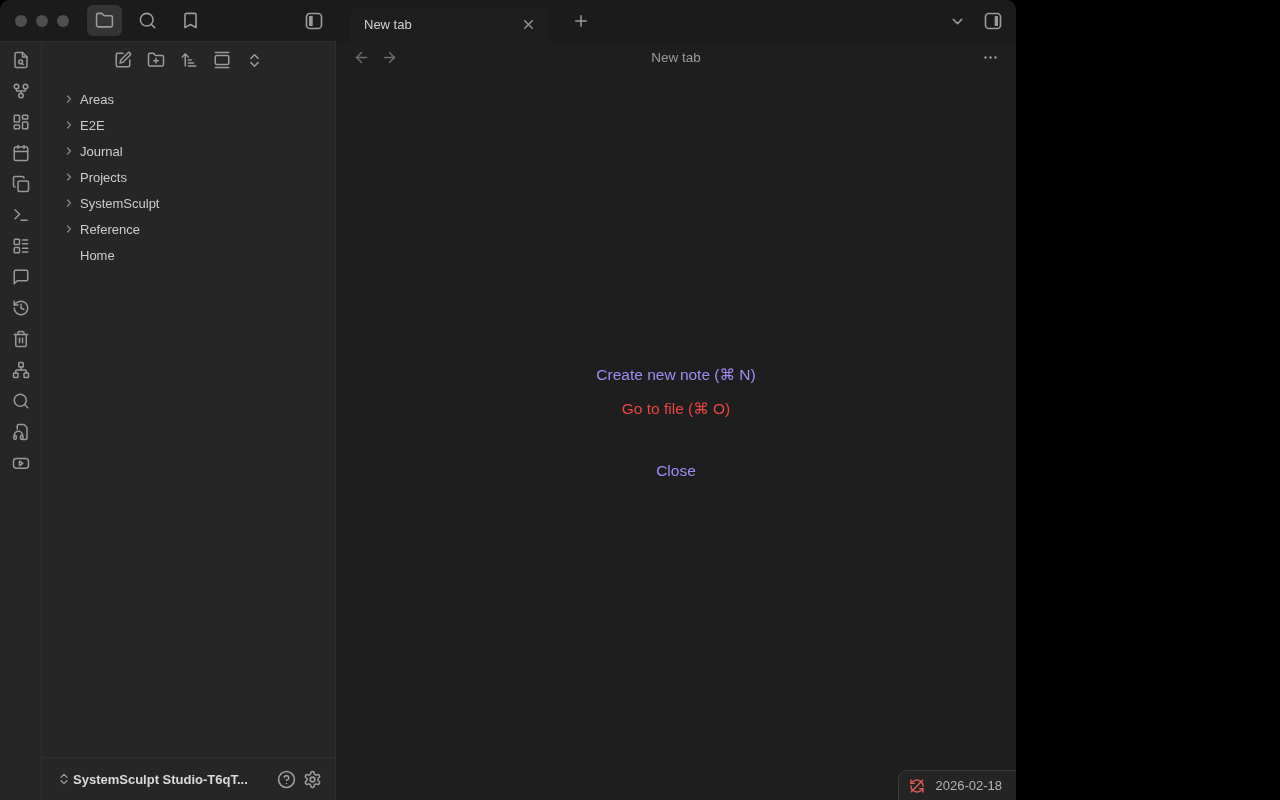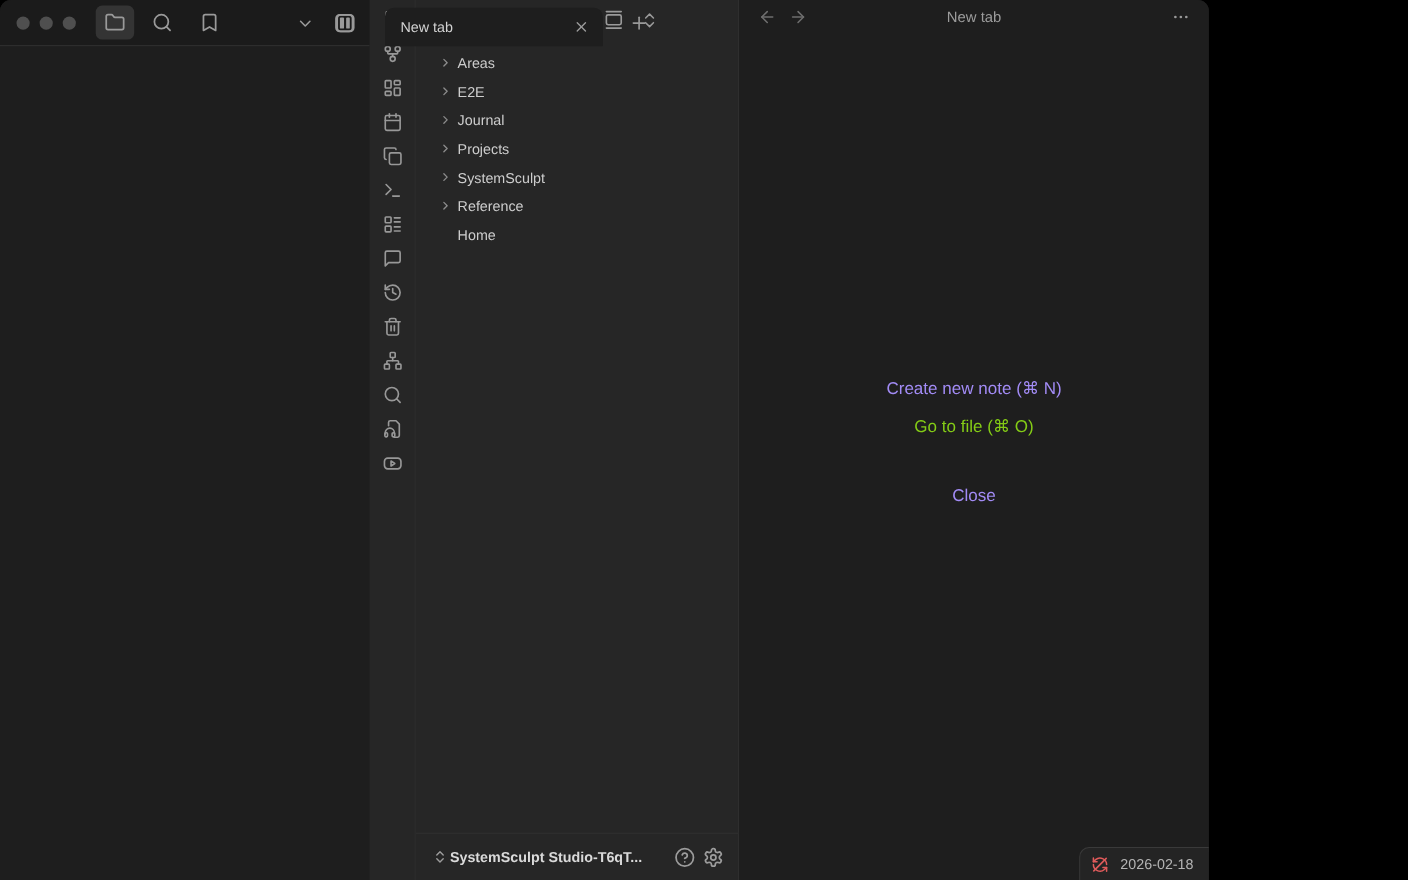--- a/index.html
+++ b/index.html
@@ -1,17 +1,17 @@
 <!DOCTYPE html>
 <html><head>
 <meta charset="utf-8">
 <style>
   html,body{margin:0;padding:0;background:#000;width:1280px;height:800px;overflow:hidden;
     font-family:"Liberation Sans","DejaVu Sans",sans-serif;-webkit-font-smoothing:antialiased;}
-  .app{width:1099px;height:800px;display:flex;flex-direction:row;background:#1e1e1e;
+  .app{width:1016px;height:800px;display:flex;flex-direction:column;background:#1e1e1e;
     border-radius:10px 10px 0 0;overflow:hidden;}
   svg{display:block;}
   .icon{color:#9a9a9a;display:flex;align-items:center;justify-content:center;flex:0 0 auto;}
 
   
   .titlebar{height:42px;background:#1b1b1b;display:flex;flex-shrink:0;}
   .titlebar-left{width:336px;box-sizing:border-box;display:flex;align-items:center;
     border-bottom:1px solid #303030;}
   .traffic{display:flex;gap:9px;margin-left:15px;}
   .traffic span{width:12px;height:12px;border-radius:50%;background:#4f4f4f;}
@@ -395,21 +395,21 @@
           <svg width="17" height="17" viewBox="0 0 24 24" fill="currentColor" stroke="none">
               <circle cx="5" cy="12" r="1.7"></circle>
               <circle cx="12" cy="12" r="1.7"></circle>
               <circle cx="19" cy="12" r="1.7"></circle>
             </svg>
         </span>
       </div>
 
       <div class="view-content">
         <div class="action accent" style="color: rgb(162, 139, 245);">Create new note (⌘ N)</div>
-        <div class="action accent" style="color: #84cc16;">Go to file (⌘ O)</div>
+        <div class="action accent" style="color: #ef4444;">Go to file (⌘ O)</div>
         <div class="action accent" style="color: rgb(162, 139, 245); margin-top: 28px;">Close</div>
       </div>
 
       <div class="status-bar">
         <span class="icon danger" style="color: rgb(224, 91, 91);">
           <svg width="16" height="16" viewBox="0 0 24 24" fill="none" stroke="currentColor" stroke-width="2.1" stroke-linecap="round" stroke-linejoin="round">
               <path d="M21 12a9 9 0 0 0-15-6.7L3 8"></path>
               <path d="M3 3v5h5"></path>
               <path d="M3 12a9 9 0 0 0 15 6.7l3-2.7"></path>
               <path d="M21 21v-5h-5"></path>

